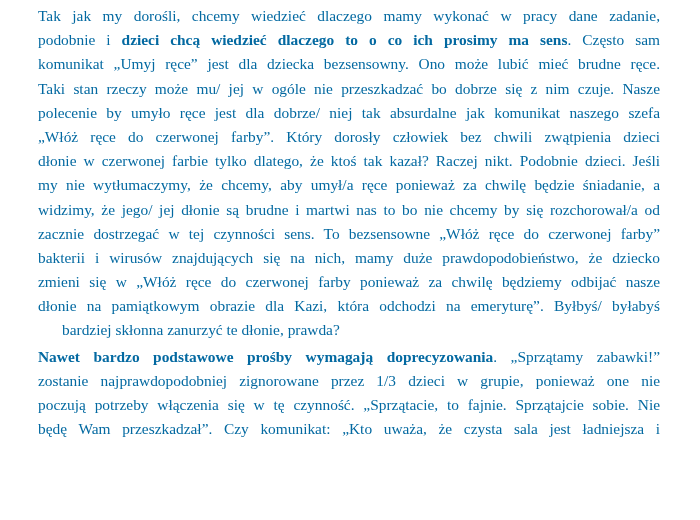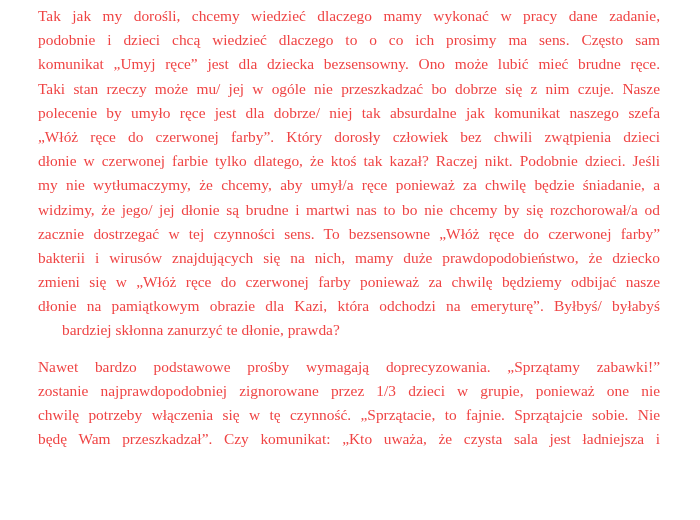--- a/index.html
+++ b/index.html
@@ -1,26 +1,26 @@
 <!DOCTYPE html>
 <html><head>
 <meta charset="utf-8">
 <style>
   html, body { margin: 0; padding: 0; background: #ffffff; }
   body { width: 700px; height: 520px; overflow: hidden; position: relative; }
   .page {
     position: absolute; left: 38px; top: 4px; width: 622px;
     font-family: "Liberation Serif", serif;
-    font-size: 15.4px; line-height: 24.2px; color: #ef4444;
+    font-size: 15.4px; line-height: 24.2px; color: #0369a1;
     text-align: justify;
   }
   .line { display: block; text-align: justify; text-align-last: justify; white-space: nowrap; height: 24.2px; }
   .line.last { text-align-last: left; margin-left: 24px; }
-  .para2 { margin-top: 12px; }
-  b { font-weight: normal; }
+  .para2 { margin-top: 2px; }
+  b { font-weight: bold; }
 </style>
 </head>
 <body>
 
 <div class="page">
   <div class="para1">
     <span class="line"><span>Tak jak my dorośli, chcemy wiedzieć dlaczego mamy wykonać w pracy dane zadanie,</span></span>
     <span class="line"><span>podobnie i </span><b>dzieci chcą wiedzieć dlaczego to o co ich prosimy ma sens</b><span>. Często sam</span></span>
     <span class="line"><span>komunikat „Umyj ręce” jest dla dziecka bezsensowny. Ono może lubić mieć brudne ręce.</span></span>
     <span class="line"><span>Taki stan rzeczy może mu/ jej w ogóle nie przeszkadzać bo dobrze się z nim czuje. Nasze</span></span>
@@ -31,16 +31,16 @@
     <span class="line"><span>widzimy, że jego/ jej dłonie są brudne i martwi nas to bo nie chcemy by się rozchorował/a od</span></span>
     <span class="line"><span>zacznie dostrzegać w tej czynności sens. To bezsensowne „Włóż ręce do czerwonej farby”</span></span>
     <span class="line"><span>bakterii i wirusów znajdujących się na nich, mamy duże prawdopodobieństwo, że dziecko</span></span>
     <span class="line"><span>zmieni się  w „Włóż ręce do czerwonej farby ponieważ za chwilę będziemy odbijać nasze</span></span>
     <span class="line"><span>dłonie na pamiątkowym obrazie dla Kazi, która odchodzi na emeryturę”. Byłbyś/ byłabyś</span></span>
     <span class="line last"><span>bardziej skłonna zanurzyć te dłonie, prawda?</span></span>
   </div>
   <div class="para2">
     <span class="line"><b>Nawet bardzo podstawowe prośby wymagają doprecyzowania</b><span>. „Sprzątamy zabawki!”</span></span>
     <span class="line"><span>zostanie najprawdopodobniej zignorowane przez 1/3 dzieci w grupie, ponieważ one nie</span></span>
-    <span class="line"><span>chwilę potrzeby włączenia się w tę czynność. „Sprzątacie, to fajnie. Sprzątajcie sobie. Nie</span></span>
+    <span class="line"><span>poczują potrzeby włączenia się w tę czynność. „Sprzątacie, to fajnie. Sprzątajcie sobie. Nie</span></span>
     <span class="line"><span>będę Wam przeszkadzał”. Czy komunikat: „Kto uważa, że czysta sala jest ładniejsza i</span></span>
   </div>
 </div>
 
 </body></html>

